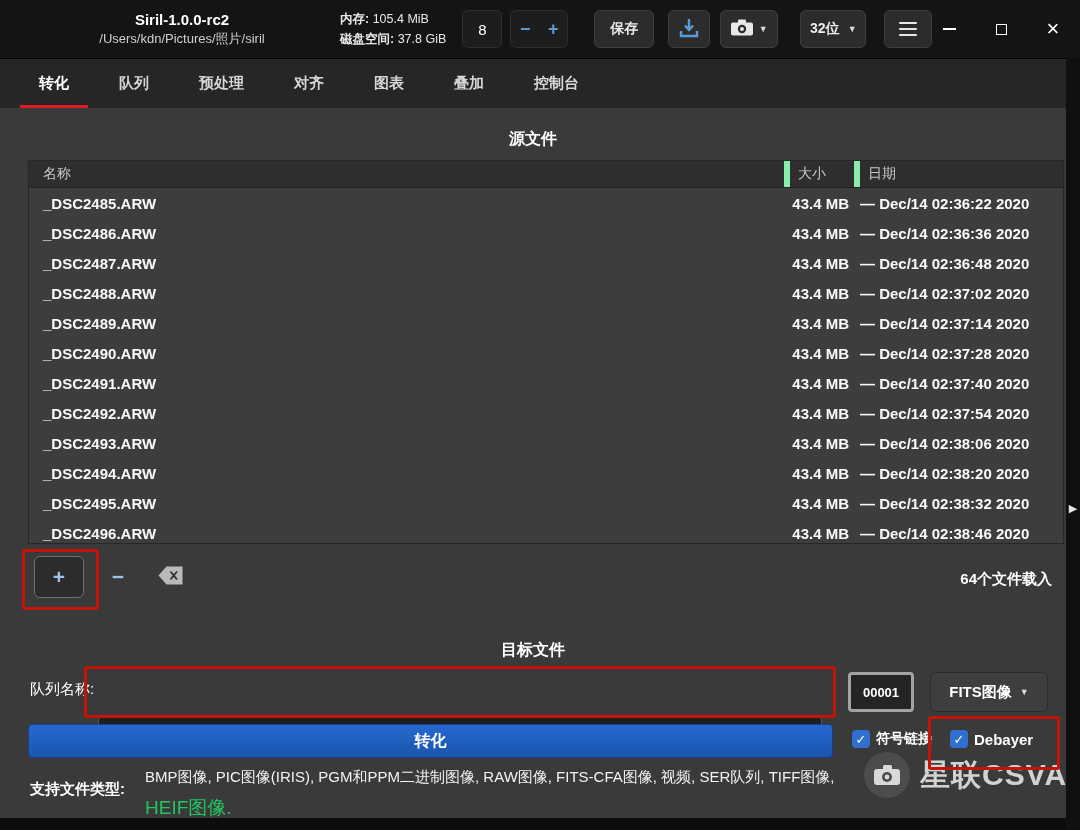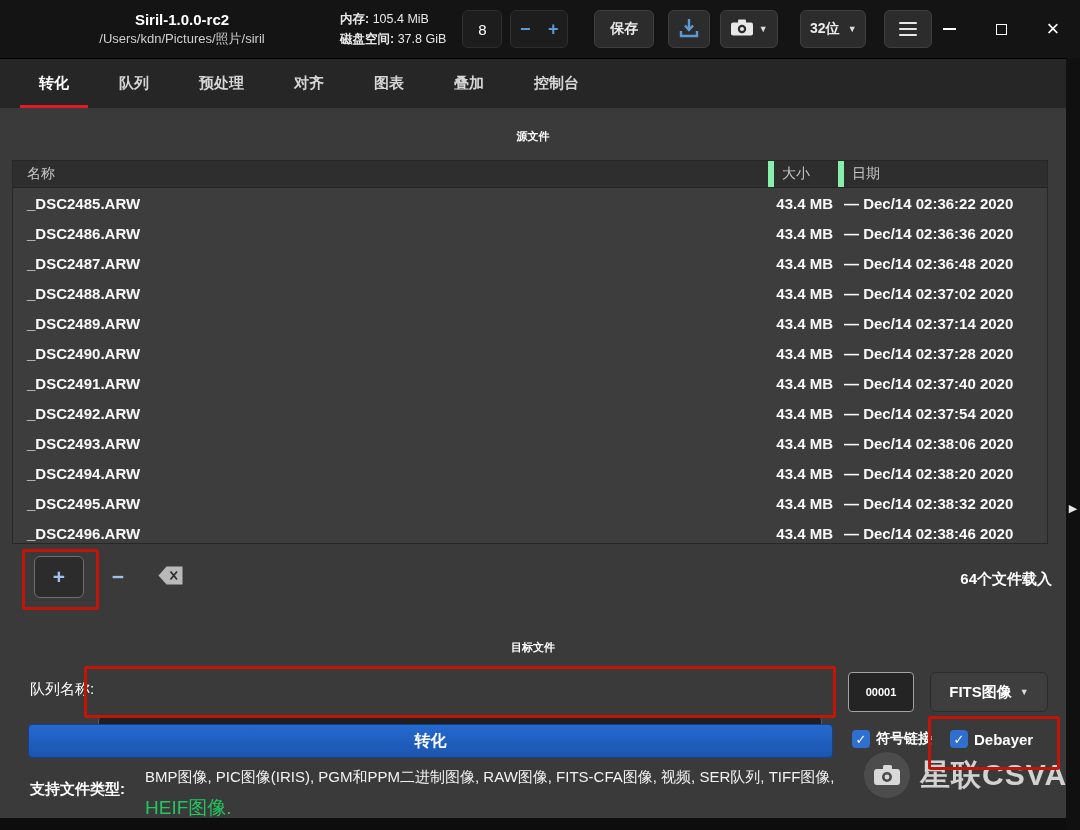--- a/index.html
+++ b/index.html
@@ -32,43 +32,43 @@
   .wc-close { font-size:22px; line-height:1; }
 
   
   .tabbar { position:absolute; top:58px; left:0; width:1066px; height:50px; background:#262626; border-top:1px solid #000; display:flex; align-items:stretch; padding-left:14px; }
   .tab { padding:0 25px; display:flex; align-items:center; position:relative; color:#d6d6d6; font-size:15px; font-weight:bold; cursor:pointer; }
   .tab.active { color:#ffffff; }
   .tab.active::after { content:""; position:absolute; left:6px; right:6px; bottom:0; height:3px; background:#e01b24; }
 
   
   .content { position:absolute; top:108px; left:0; width:1066px; height:710px; background:#3a3a3a; }
-  .section-title { position:absolute; width:100%; text-align:center; font-size:11px; font-weight:bold; color:#ffffff; }
+  .section-title { position:absolute; width:100%; text-align:center; font-size:16px; font-weight:bold; color:#ffffff; }
   .src-title { top:21px; }
   .dst-title { top:532px; }
 
-  .filetable { position:absolute; left:12px; top:52px; width:1036px; height:384px; border:1px solid #272727; overflow:hidden; background:#3d3d3d; }
+  .filetable { position:absolute; left:28px; top:52px; width:1036px; height:384px; border:1px solid #272727; overflow:hidden; background:#3d3d3d; }
   .thead { display:grid; grid-template-columns:755px 70px 209px; height:27px; background:#2e2e2e; border-bottom:1px solid #232323; color:#c8c8c8; font-size:14px; }
   .thead > div { display:flex; align-items:center; padding-left:14px; }
   .thead > div + div { border-left:6px solid #86efac; padding-left:8px; }
   .tbody { }
   .trow { display:grid; grid-template-columns:755px 70px 209px; height:30px; color:#fafafa; font-size:15px; font-weight:bold; cursor:default; }
   .c-name { display:flex; align-items:center; padding-left:14px; overflow:hidden; }
   .c-size { display:flex; align-items:center; justify-content:flex-end; padding-right:5px; }
   .c-date { display:flex; align-items:center; padding-left:6px; white-space:nowrap; }
 
   .add-btn { position:absolute; left:34px; top:448px; width:50px; height:42px; background:#2c2c2c; border:1px solid #6e6e6e; border-radius:6px; color:#9fc1ea; font-size:21px; font-weight:bold; display:flex; align-items:center; justify-content:center; cursor:pointer; }
   .remove-btn { position:absolute; left:102px; top:454px; width:32px; height:30px; color:#9fc1ea; font-size:21px; font-weight:bold; display:flex; align-items:center; justify-content:center; cursor:pointer; }
   .clear-btn { position:absolute; left:152px; top:452px; width:36px; height:34px; display:flex; align-items:center; justify-content:center; cursor:pointer; }
   .files-loaded { position:absolute; right:14px; top:462px; font-size:15px; font-weight:bold; color:#ffffff; }
 
   .seq-label { position:absolute; left:30px; top:572px; font-size:15px; color:#ffffff; }
   .seq-input { position:absolute; left:98px; top:565px; width:724px; height:38px; background:#1f1f1f; border:1px solid #5a5a5a; border-radius:6px; color:#ffffff; font-size:15px; display:flex; align-items:center; padding-left:14px;margin-top:42px; }
   .cursor { display:inline-block; width:1px; height:18px; background:#ffffff; margin-left:2px; }
-  .counter { position:absolute; left:848px; top:564px; width:66px; height:40px; background:#242424; border:1px solid #a3a3a3; border-radius:4px; color:#ffffff; font-weight:bold; font-size:11px; display:flex; align-items:center; justify-content:center; }
+  .counter { position:absolute; left:848px; top:564px; width:66px; height:40px; background:#242424; border:3px solid #a3a3a3; border-radius:4px; color:#ffffff; font-weight:bold; font-size:13px; display:flex; align-items:center; justify-content:center; }
   .format-dd { position:absolute; left:930px; top:564px; width:118px; height:40px; background:#3e3e3e; border:1px solid #2b2b2b; border-radius:6px; color:#ffffff; font-weight:bold; font-size:15px; display:flex; align-items:center; justify-content:center; gap:8px; cursor:pointer; }
 
   .convert-btn { position:absolute; left:28px; top:616px; width:805px; height:34px; background:linear-gradient(#2569cf,#1b55ae); border:1px solid #16408a; border-radius:4px; color:#ffffff; font-size:16px; font-weight:bold; display:flex; align-items:center; justify-content:center; cursor:pointer; }
   .checkbox { position:absolute; display:flex; align-items:center; gap:6px; color:#ffffff; font-weight:bold; font-size:14px; cursor:pointer; }
   .cb-symlink { left:852px; top:622px; }
   .cb-debayer { left:950px; top:622px; font-size:15px; }
   .cbox { width:18px; height:18px; background:#2f6fd0; border-radius:4px; display:flex; align-items:center; justify-content:center; color:#ffffff; font-size:13px; flex:none; }
 
   .supported-label { position:absolute; left:30px; top:672px; font-size:15px; font-weight:bold; color:#ffffff; }
   .supported-l1 { position:absolute; left:145px; top:660px; font-size:15px; color:#f2f2f2; white-space:nowrap; }

